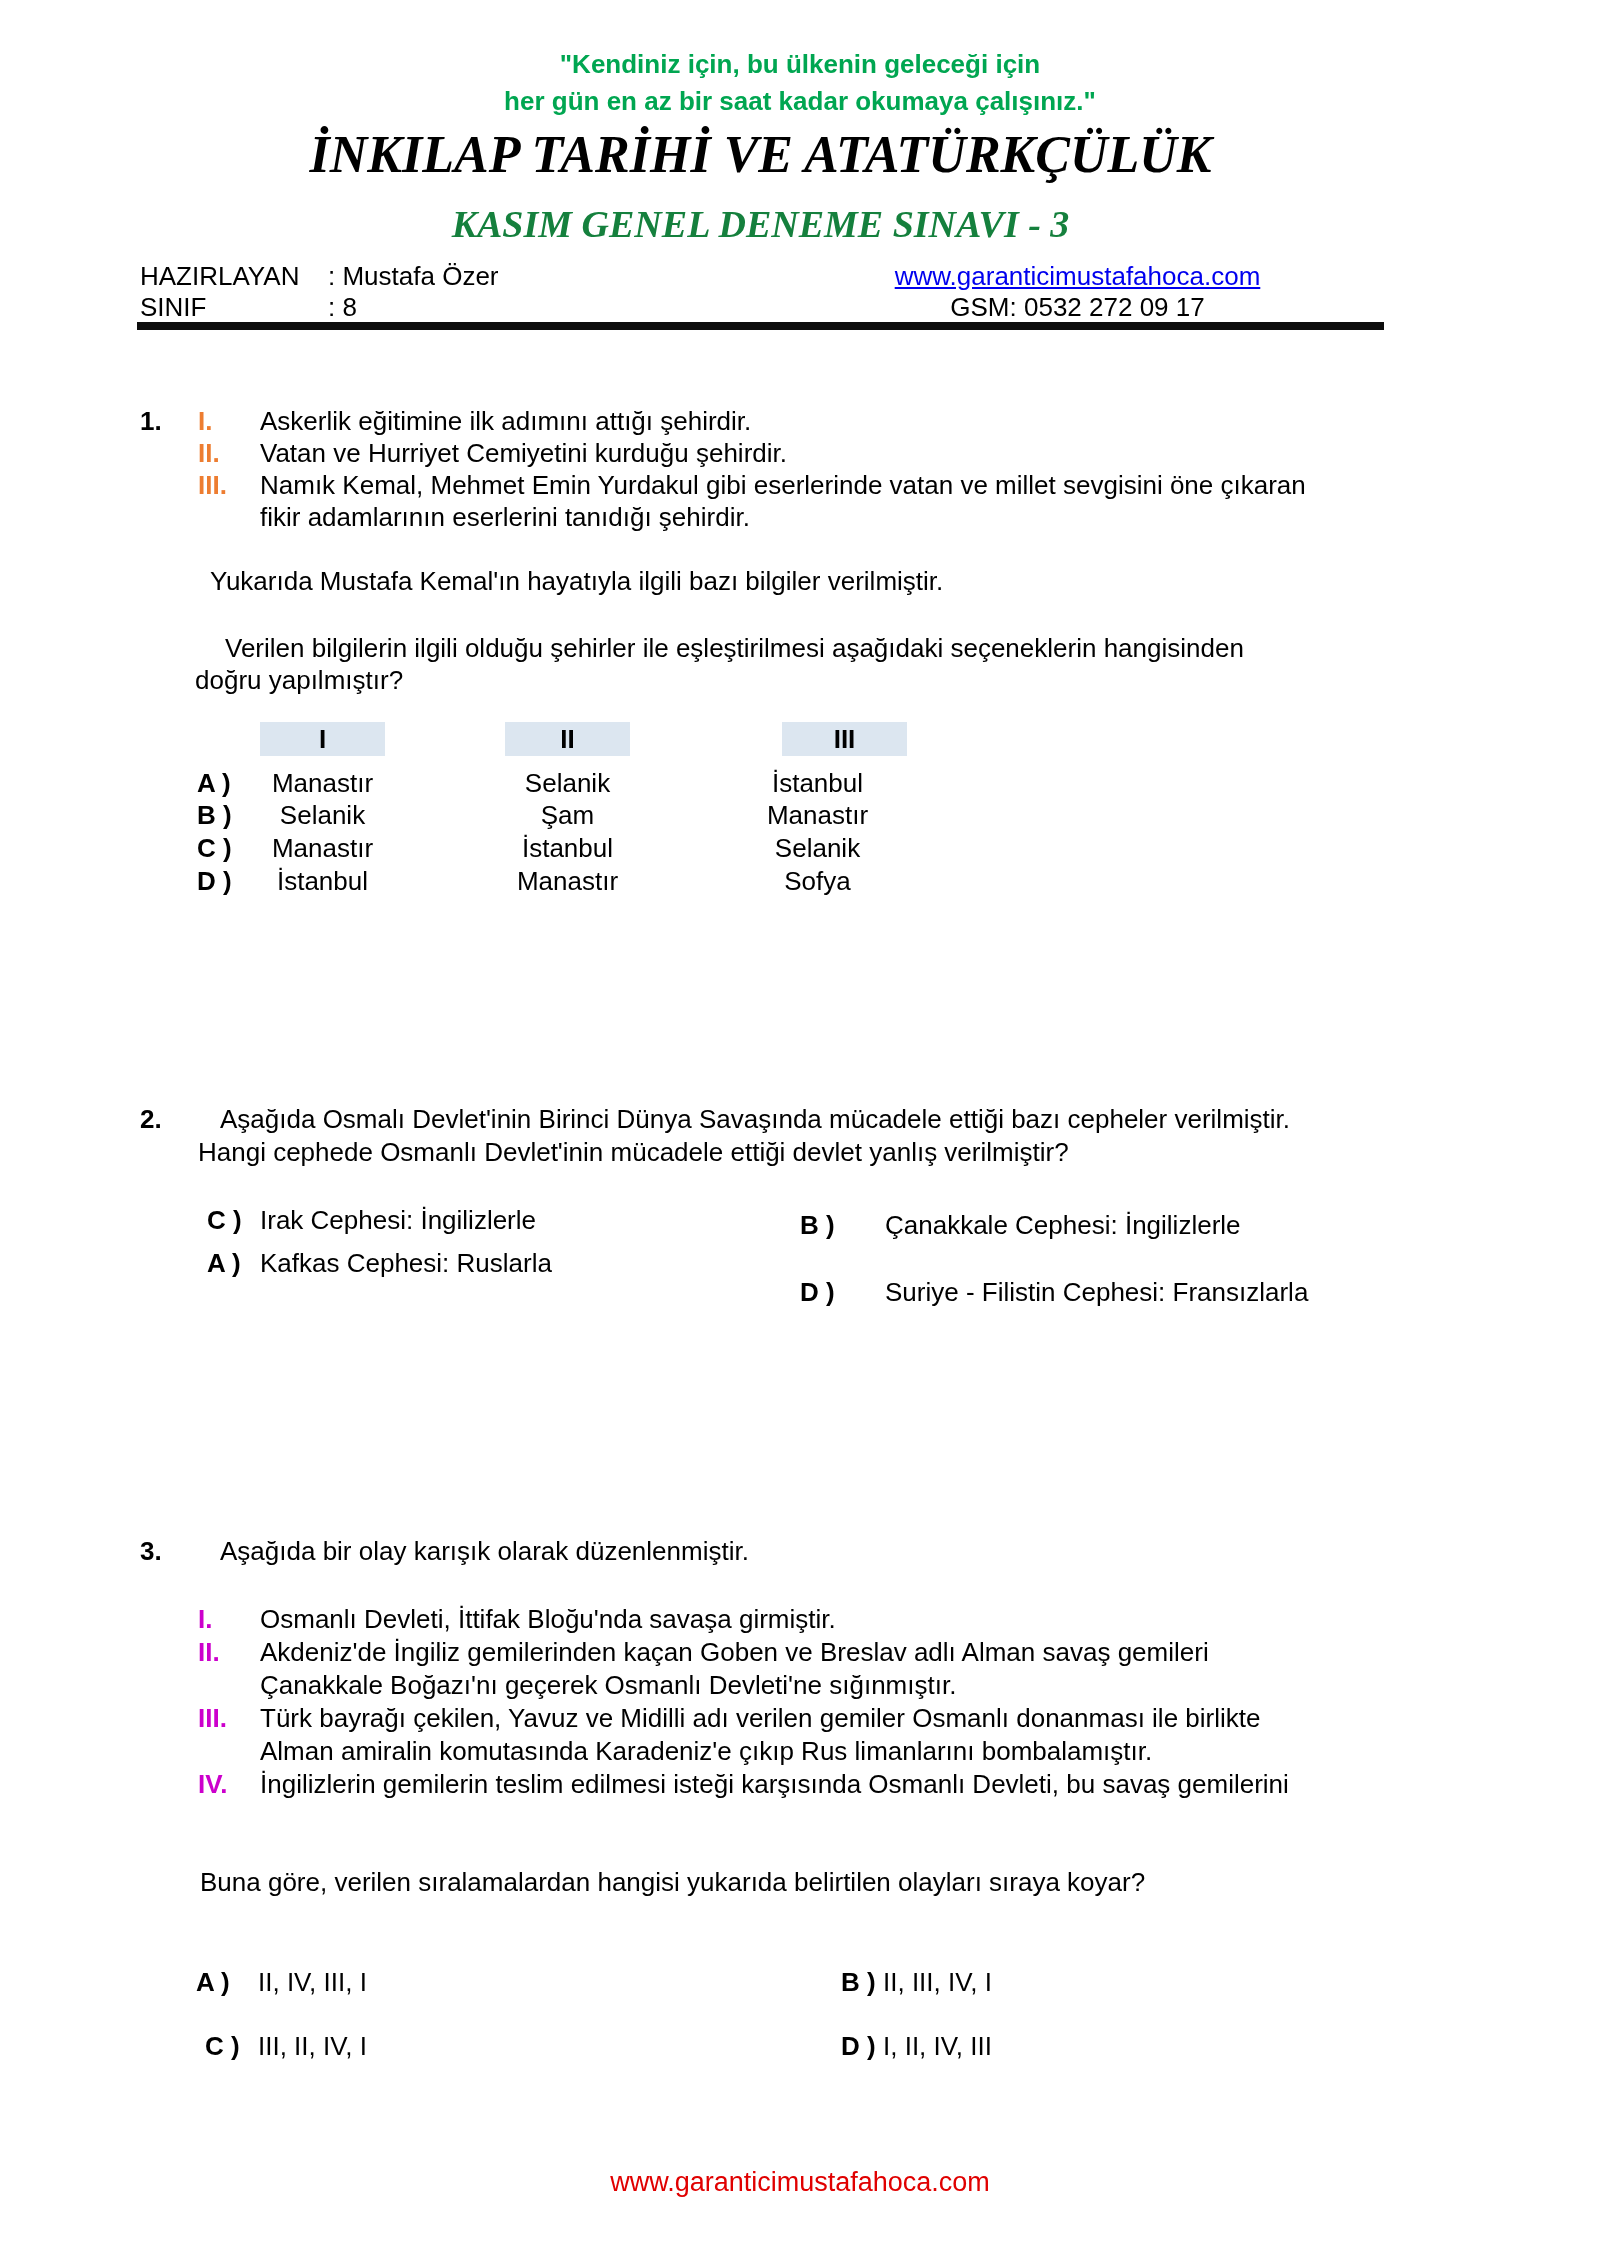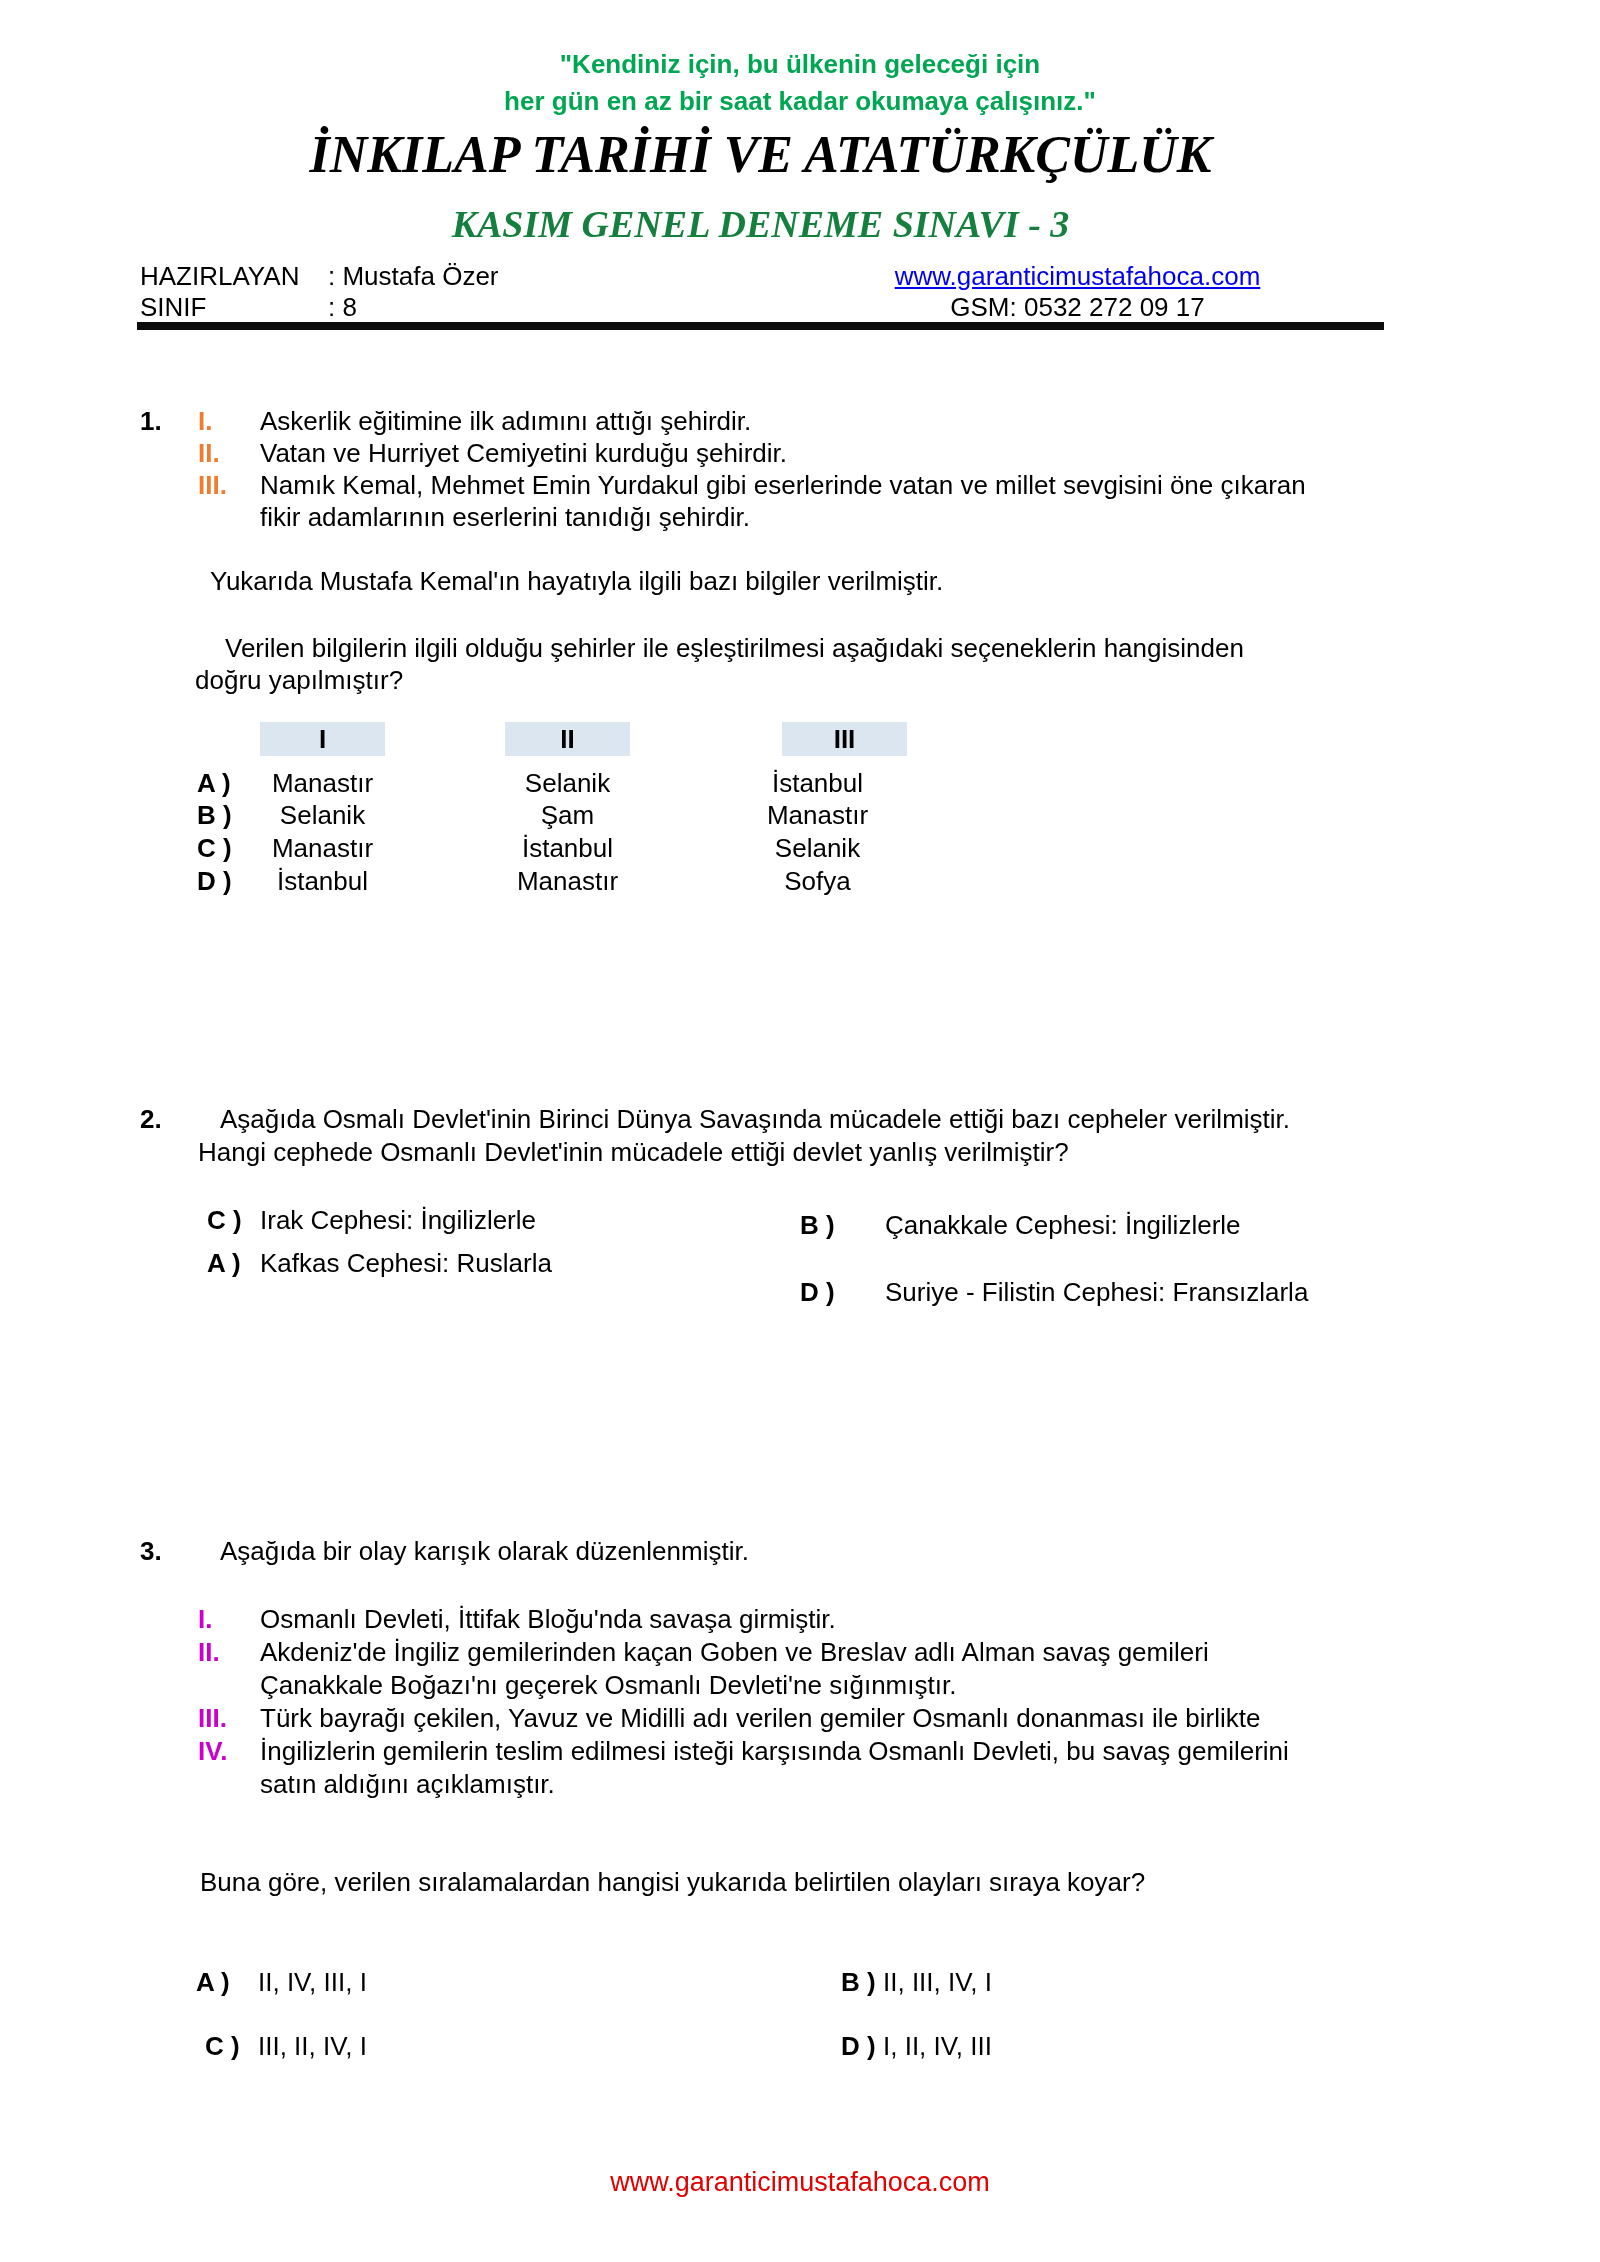--- a/index.html
+++ b/index.html
@@ -149,27 +149,27 @@
     <span class="rn magenta">II.</span>
     <div class="itext">
       <div>Akdeniz'de İngiliz gemilerinden kaçan Goben ve Breslav adlı Alman savaş gemileri</div>
       <div>Çanakkale Boğazı'nı geçerek Osmanlı Devleti'ne sığınmıştır.</div>
     </div>
   </div>
   <div class="item-row">
     <span class="rn magenta">III.</span>
     <div class="itext">
       <div>Türk bayrağı çekilen, Yavuz ve Midilli adı verilen gemiler Osmanlı donanması ile birlikte</div>
+      <div>Alman amiralin komutasında Karadeniz'e çıkıp Rus limanlarını bombalamıştır.</div>
     </div>
   </div>
   <div class="item-row">
     <span class="rn magenta">IV.</span>
     <div class="itext">
       <div>İngilizlerin gemilerin teslim edilmesi isteği karşısında Osmanlı Devleti, bu savaş gemilerini</div>
-      <div>satın aldığını açıklamıştır.</div>
     </div>
   </div>
 </div>
 
 <div class="abs" style="top:1866px;left:200px;">Buna göre, verilen sıralamalardan hangisi yukarıda belirtilen olayları sıraya koyar?</div>
 
 <div class="abs opt" style="top:1966px;left:196px;">
   <span class="olab" style="width:62px;">A )</span><span>II, IV, III, I</span>
 </div>
 <div class="abs opt" style="top:1966px;left:841px;">

